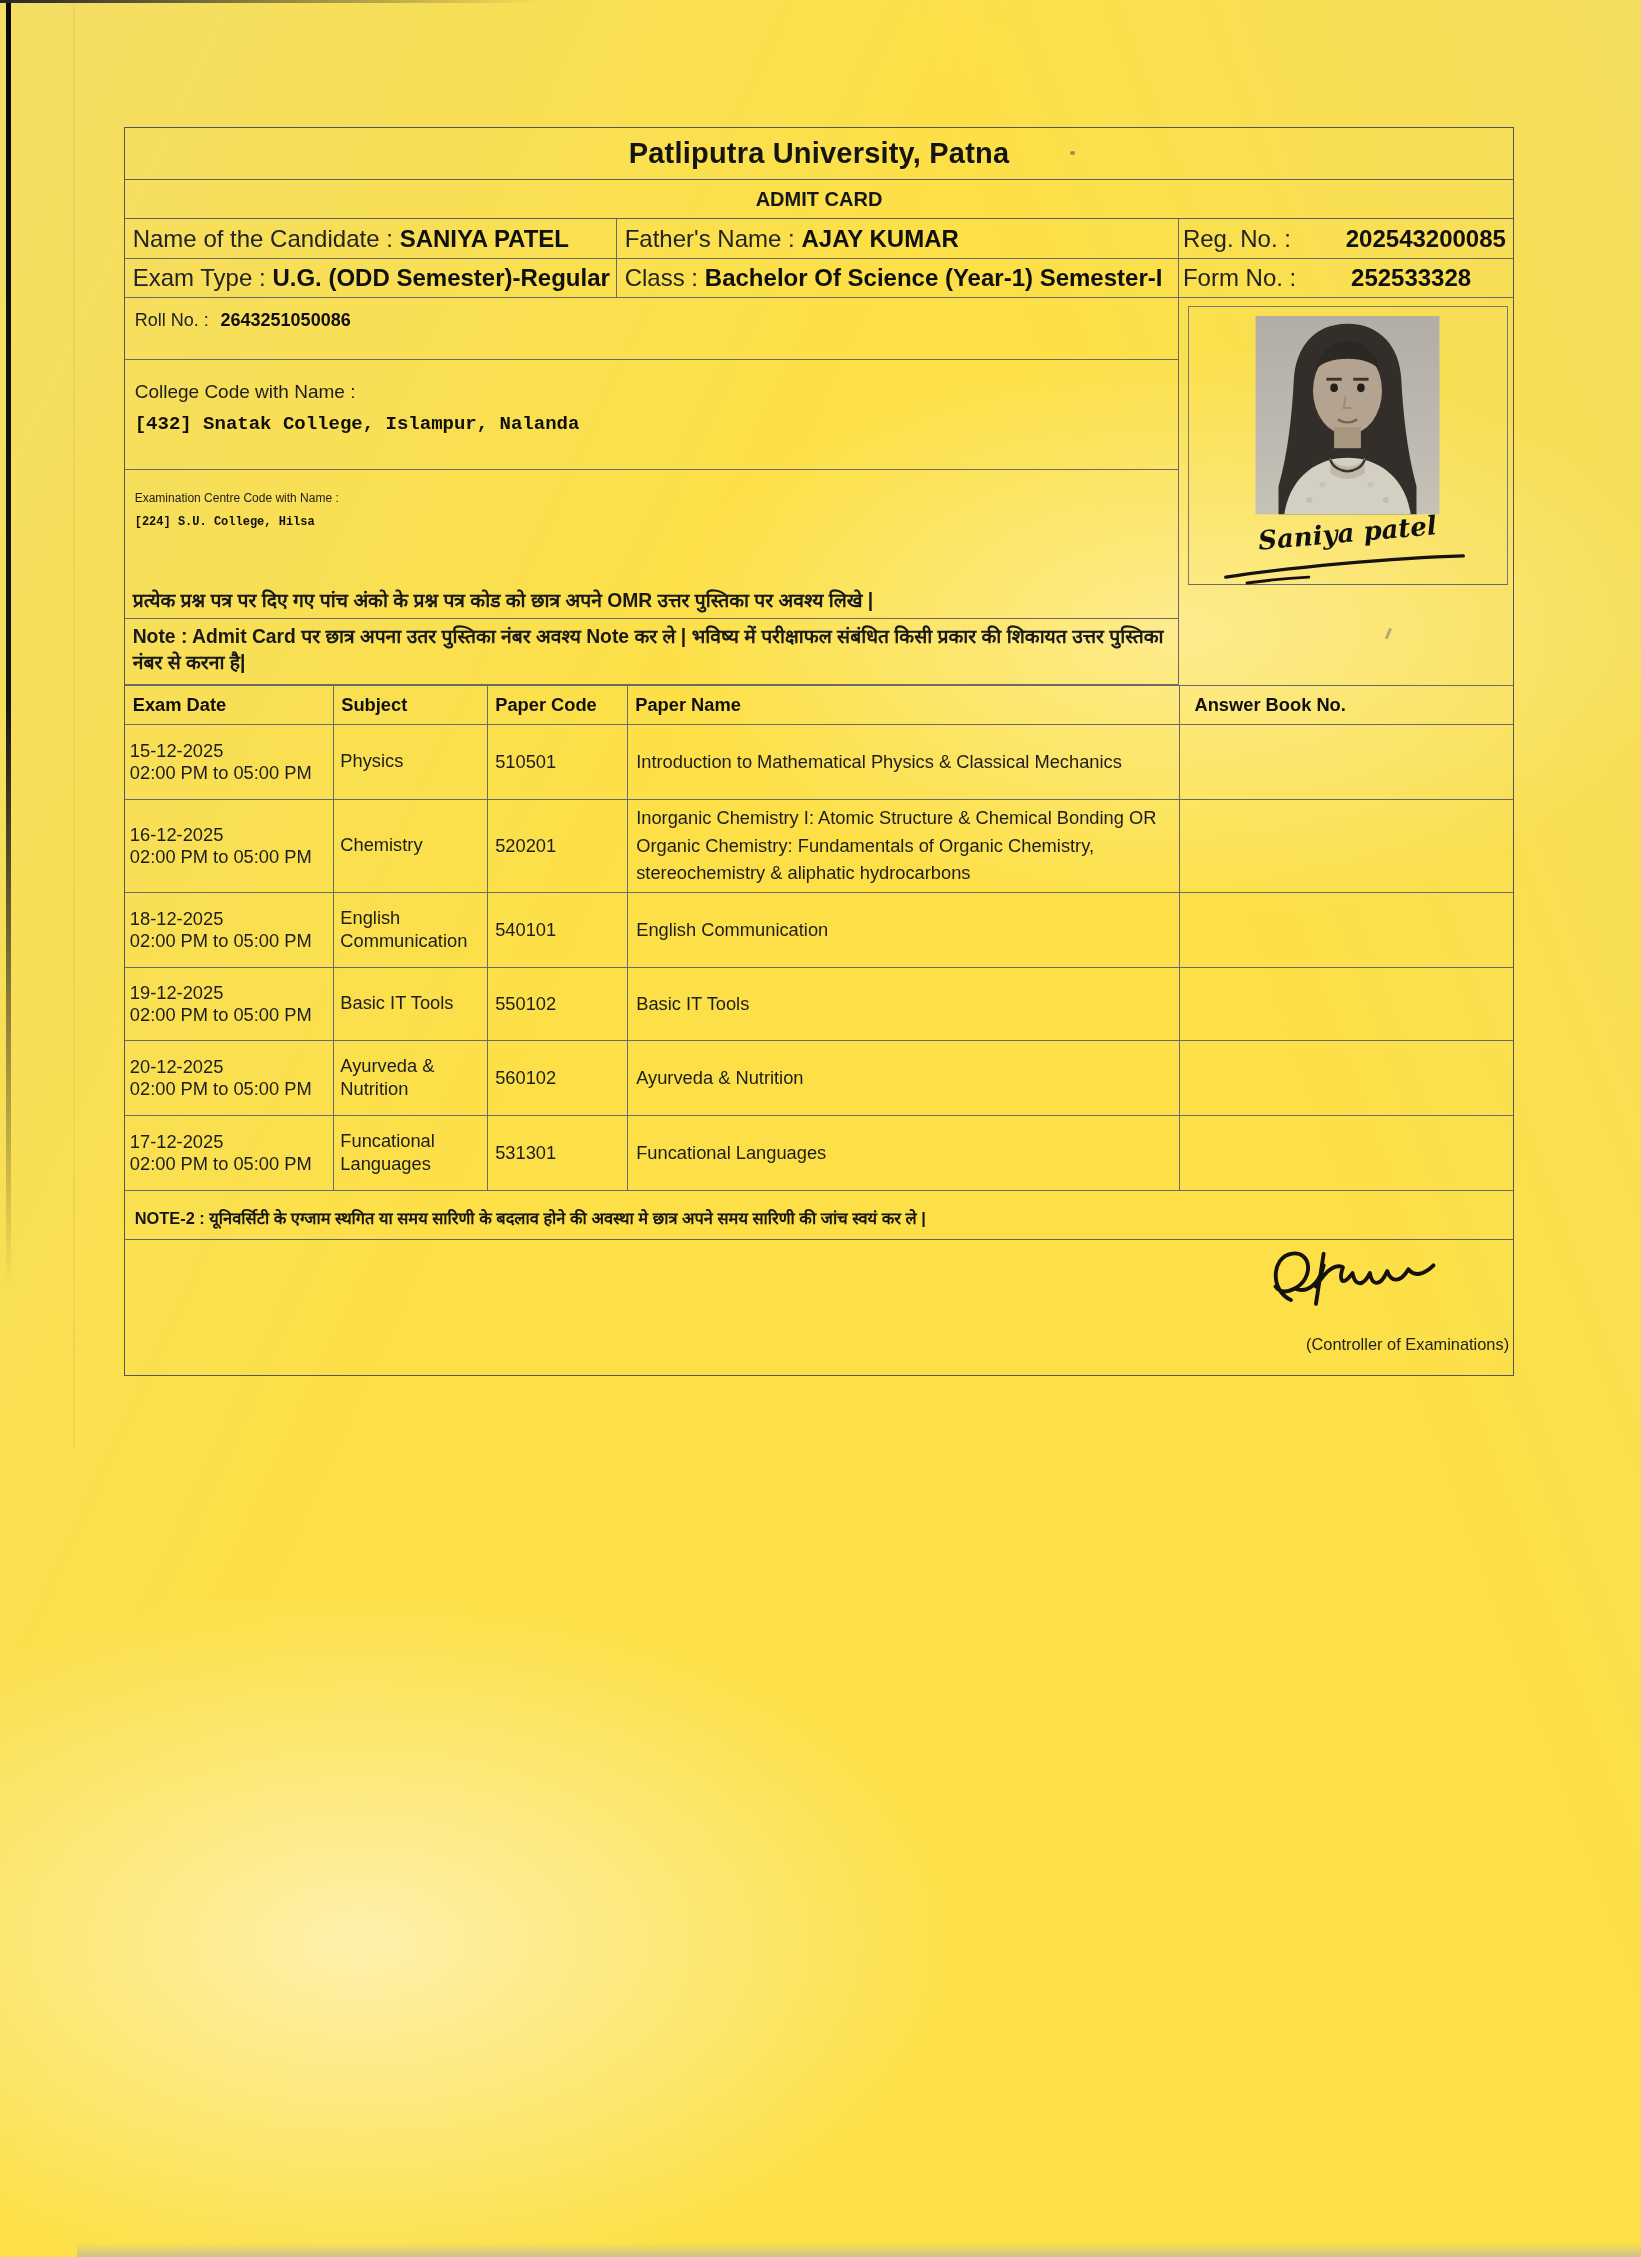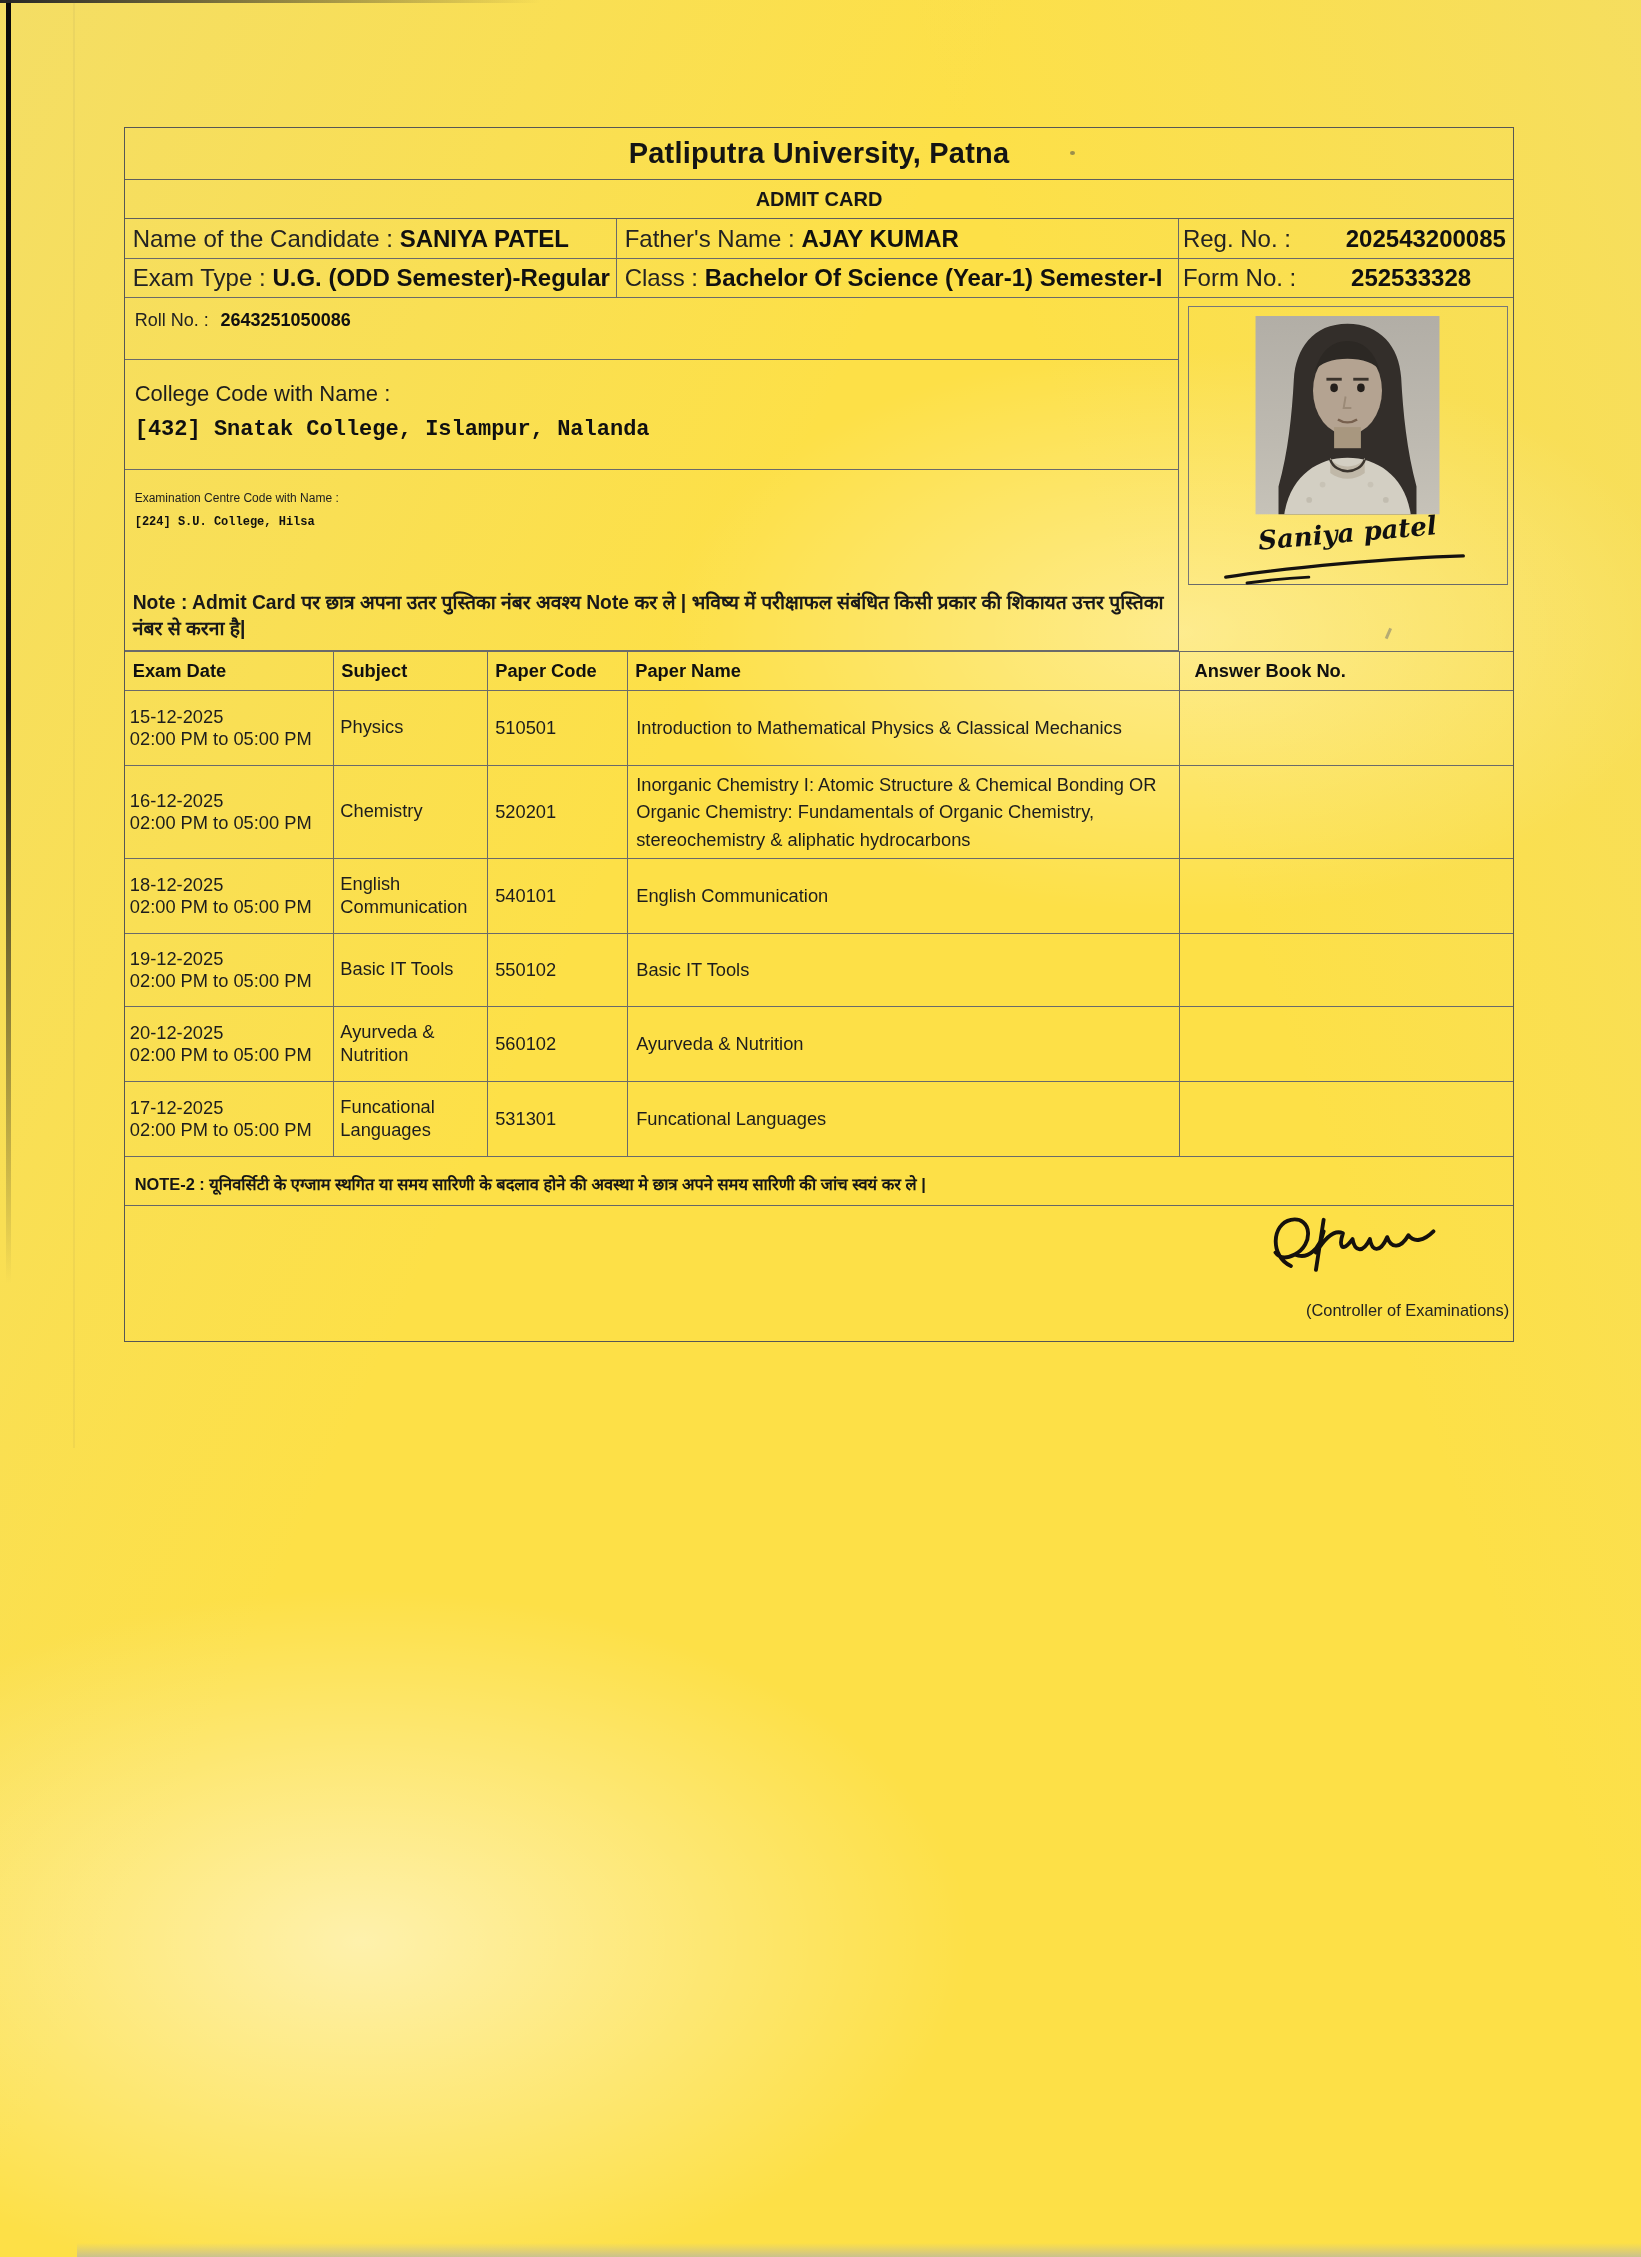--- a/index.html
+++ b/index.html
@@ -47,21 +47,21 @@
   .ic { border-right:1px solid #6a6a6a; border-bottom:1px solid #6a6a6a;
         display:flex; align-items:center; padding:0 7.7px; font-size:24px; height:40px; }
   .ic.last { border-right:none; padding:0 3.9px;gap:48px; }
   .ic.r2 { height:39px; }
   .lbl { white-space:nowrap; color:#232323; }
   .val { font-weight:bold; margin-left:6.8px; white-space:nowrap; color:#101010; }
 
   .mid { display:grid; grid-template-columns:1054px 1fr; height:287px; }
   .mid-left { border-right:1px solid #6a6a6a; display:flex; flex-direction:column; }
   .cell-roll   { height:62px;  border-bottom:1px solid #6a6a6a; padding:11.6px 9.7px 0; font-size:18px; }
-  .cell-college{ height:110px; border-bottom:1px solid #6a6a6a; padding:21px 9.7px 0; font-size:22px; }
+  .cell-college{ height:110px; border-bottom:1px solid #6a6a6a; padding:21px 9.7px 0; font-size:19px; }
   .cell-centre { flex:1; padding:21px 9.7px 0; font-size:12px; }
   .cell-college .bold-line, .cell-centre .bold-line { font-weight:bold; margin-top:9.7px; color:#101010;font-family:Liberation Mono, monospace; }
 
   .photo-col { position:relative; }
   .photo-frame {
     position:absolute; left:8.7px; top:7.7px; width:320px; bottom:0;
     border:1px solid #787878; border-bottom-color:#6a6a6a;
     display:flex; flex-direction:column; align-items:center;
   }
   .photo-pic { margin-top:9.7px; width:185px; height:200px; display:block; }
@@ -187,20 +187,21 @@
             <svg width="251" height="35" viewBox="0 0 260 36" xmlns="http://www.w3.org/2000/svg">
               <path d="M6 28 C70 18 180 8 252 6" stroke="#15120f" stroke-width="3.5" fill="none" stroke-linecap="round"></path>
               <path d="M28 34 C50 31 70 29 92 28" stroke="#15120f" stroke-width="3" fill="none" stroke-linecap="round"></path>
             </svg>
           </div>
         </div>
       </div>
     </div>
 
     <div class="hrow">
+      <div class="txt">प्रत्येक प्रश्न पत्र पर दिए गए पांच अंको के प्रश्न पत्र कोड को छात्र अपने OMR उत्तर पुस्तिका पर अवश्य लिखे |</div>
       <div></div>
     </div>
     <div class="hrow note">
       <div class="txt">Note : Admit Card पर छात्र अपना उतर पुस्तिका नंबर अवश्य Note कर ले | भविष्य में परीक्षाफल संबंधित किसी प्रकार की शिकायत उत्तर पुस्तिका नंबर से करना है|</div>
       <div></div>
     </div>
 
     <table class="exam">
       <colgroup>
           <col style="width:208px">

